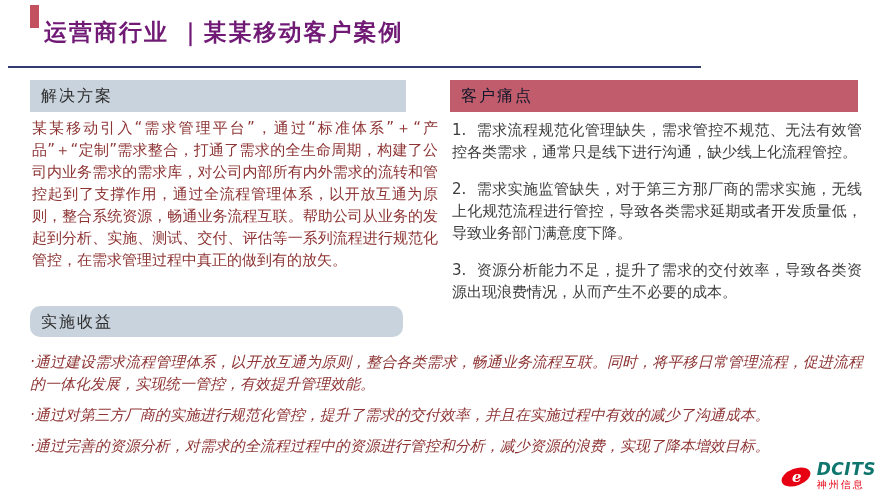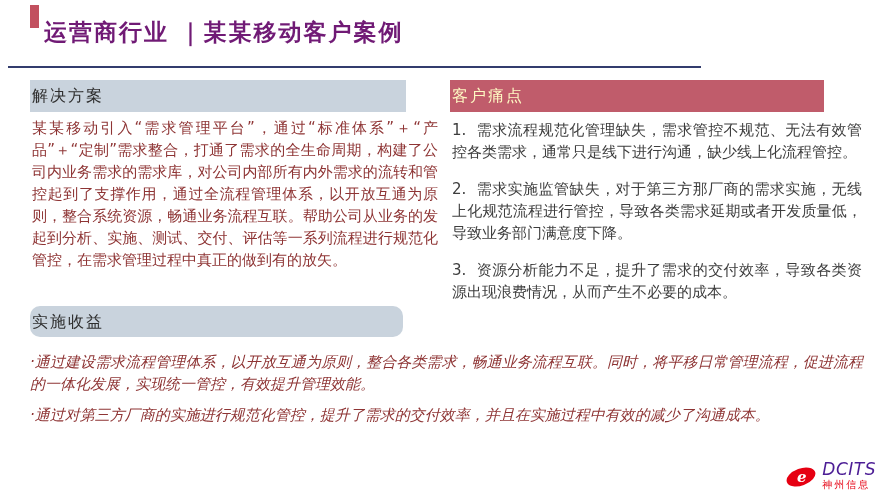--- a/index.html
+++ b/index.html
@@ -16,26 +16,26 @@
   #page-title{
     position:absolute;left:44px;top:17px;
     font-size:23px;font-weight:bold;color:#701a75;
     letter-spacing:2px;white-space:nowrap;
   }
   #title-underline{position:absolute;left:8px;top:66px;width:693px;height:2px;background:#333c6d;}
   
   .section-bar{
     position:absolute;height:32px;
     font-size:16px;line-height:32px;
-    padding-left:2px;box-sizing:border-box;
+    padding-left:11px;box-sizing:border-box;
     letter-spacing:2px;
   }
   .gray-bar{background:#c9d3dd;color:#2e2e2e;}
   #solution-bar{left:30px;top:80px;width:376px;}
-  #pain-bar{left:450px;top:80px;width:374px;background:#c05c6b;color:#fef9c3;}
+  #pain-bar{left:450px;top:80px;width:408px;background:#c05c6b;color:#0f172a;}
   #benefit-bar{left:30px;top:306px;width:373px;height:31px;line-height:31px;border-radius:10px;}
   
   .body-text{
     position:absolute;
     font-size:15px;line-height:22px;
     text-align:justify;
   }
   #solution-body{left:32px;top:117px;width:406px;color:#8e3434;}
   #pain-list{left:452px;top:119px;width:410px;color:#3d3d3d;}
   .pain-item{margin-bottom:15px;}
@@ -43,22 +43,22 @@
   #benefit-list{left:30px;top:351px;width:833px;color:#8e3434;font-style:italic;}
   .benefit-item{margin-bottom:9px;}
   
   #logo{
     position:absolute;right:9px;bottom:8px;
     display:flex;align-items:flex-start;gap:4px;
   }
   #logo-mark{display:block;margin-top:3px;}
   #logo-textcol{display:flex;flex-direction:column;line-height:1;}
   #logo-name{
-    font-size:17px;font-weight:normal;font-style:italic;
-    color:#4c1d95;letter-spacing:0.5px;
+    font-size:17px;font-weight:bold;font-style:italic;
+    color:#0f766e;letter-spacing:0.5px;
   }
   #logo-sub{font-size:10px;color:#e60012;margin-top:2px;letter-spacing:2px;}
 </style>
 </head>
 <body>
 
 <div id="slide">
 
   <div id="accent-bar"></div>
   <div id="page-title">运营商行业 ｜某某移动客户案例</div>
@@ -71,20 +71,21 @@
   <div id="pain-list" class="body-text">
     <div class="pain-item"><span class="pain-num">1.</span><span>需求流程规范化管理缺失，需求管控不规范、无法有效管控各类需求，通常只是线下进行沟通，缺少线上化流程管控。</span></div>
     <div class="pain-item"><span class="pain-num">2.</span><span>需求实施监管缺失，对于第三方那厂商的需求实施，无线上化规范流程进行管控，导致各类需求延期或者开发质量低，导致业务部门满意度下降。</span></div>
     <div class="pain-item"><span class="pain-num">3.</span><span>资源分析能力不足，提升了需求的交付效率，导致各类资源出现浪费情况，从而产生不必要的成本。</span></div>
   </div>
 
   <div id="benefit-bar" class="section-bar gray-bar">实施收益</div>
   <div id="benefit-list" class="body-text">
     <div class="benefit-item">·通过建设需求流程管理体系，以开放互通为原则，整合各类需求，畅通业务流程互联。同时，将平移日常管理流程，促进流程的一体化发展，实现统一管控，有效提升管理效能。</div>
     <div class="benefit-item">·通过对第三方厂商的实施进行规范化管控，提升了需求的交付效率，并且在实施过程中有效的减少了沟通成本。</div>
+    <div class="benefit-item">·通过完善的资源分析，对需求的全流程过程中的资源进行管控和分析，减少资源的浪费，实现了降本增效目标。</div>
   </div>
 
   <div id="logo">
     <svg id="logo-mark" width="34" height="26" viewBox="0 0 34 26" aria-hidden="true">
       <ellipse cx="17" cy="13" rx="15" ry="8.5" transform="rotate(-20 17 13)" fill="#e60012"></ellipse>
       <text x="13" y="18" font-size="15" font-style="italic" font-weight="bold" fill="#ffffff" font-family="'DejaVu Serif',serif">e</text>
     </svg>
     <div id="logo-textcol">
       <span id="logo-name">DCITS</span>
       <span id="logo-sub">神州信息</span>

